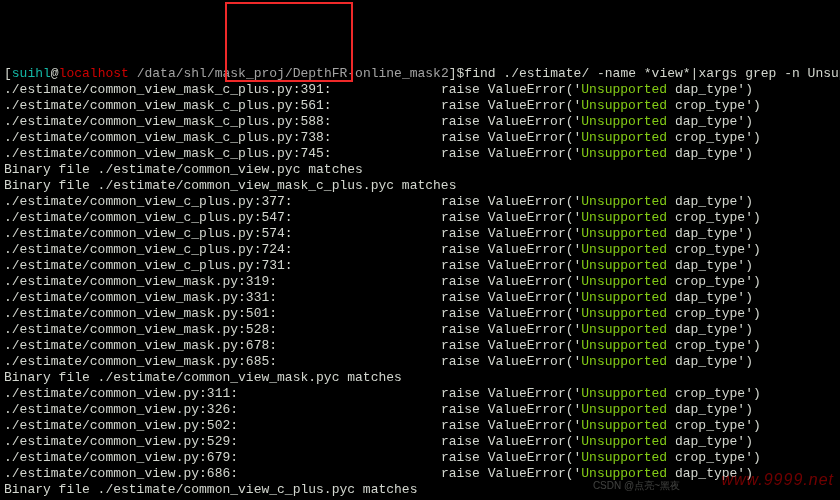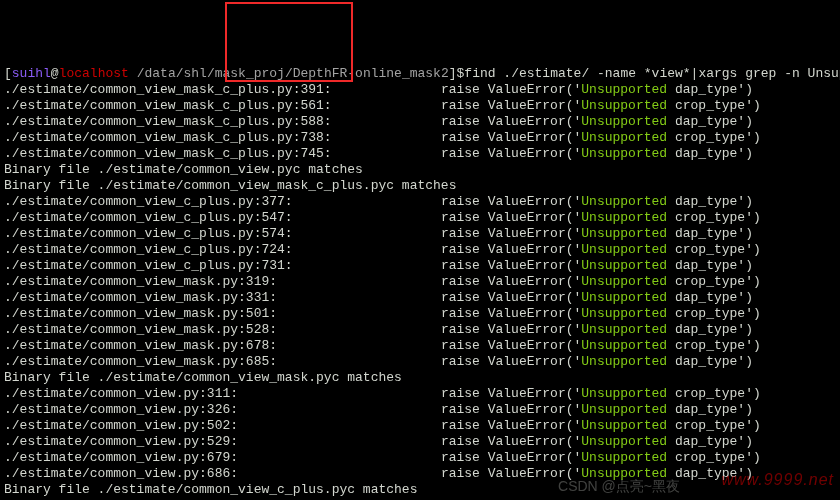--- a/index.html
+++ b/index.html
@@ -9,21 +9,21 @@
     font-size: 13px;
     line-height: 16px;
     color: #d3d7cf;
     width: 840px;
     height: 500px;
     overflow: hidden;
     position: relative;
     white-space: pre;
   }
   .term { padding: 2px 4px; }
-  .user { color: #8b5cf6; text-align: center; }
+  .user { color: #14b8a6; text-align: center; }
   .host { color: #cc0000; margin-top: 22px; }
   .path { color: #a3a3a3; }
   .kw   { color: #84cc16; }   
   .txt  { color: #d3d7cf; }
   .prompt-bracket { color: #d3d7cf; }
   .dollar { color: #d3d7cf; }
   .line { display: block; height: 16px; }
 
   .red-box {
     position: absolute;
@@ -41,21 +41,21 @@
     font-style: italic;
     letter-spacing: 1px;
     pointer-events: none;
   }
   .watermark-csdn {
     position: absolute;
     right: 160px;
     bottom: 6px;
     color: rgba(211,215,207,0.30);
     font-family: sans-serif;
-    font-size: 14px;
+    font-size: 10px;
     pointer-events: none;
   }
 </style>
 </head>
 <body>
 
 
 
 <div class="term" id="term"><span class="line"><span class="prompt-bracket">[</span><span class="user">suihl</span><span class="txt">@</span><span class="host">localhost</span><span class="txt"> </span><span class="path">/data/shl/mask_proj/DepthFR-online_mask2</span><span class="prompt-bracket">]</span><span class="dollar">$</span><span class="txt">find ./estimate/ -name *view*|xargs grep -n Unsupport</span></span><span class="line"><span class="txt">./estimate/common_view_mask_c_plus.py:391:  </span><span class="txt">            raise ValueError('</span><span class="kw">Unsupported</span><span class="txt"> dap_type')</span></span><span class="line"><span class="txt">./estimate/common_view_mask_c_plus.py:561:  </span><span class="txt">            raise ValueError('</span><span class="kw">Unsupported</span><span class="txt"> crop_type')</span></span><span class="line"><span class="txt">./estimate/common_view_mask_c_plus.py:588:  </span><span class="txt">            raise ValueError('</span><span class="kw">Unsupported</span><span class="txt"> dap_type')</span></span><span class="line"><span class="txt">./estimate/common_view_mask_c_plus.py:738:  </span><span class="txt">            raise ValueError('</span><span class="kw">Unsupported</span><span class="txt"> crop_type')</span></span><span class="line"><span class="txt">./estimate/common_view_mask_c_plus.py:745:  </span><span class="txt">            raise ValueError('</span><span class="kw">Unsupported</span><span class="txt"> dap_type')</span></span><span class="line">Binary file ./estimate/common_view.pyc matches</span><span class="line">Binary file ./estimate/common_view_mask_c_plus.pyc matches</span><span class="line"><span class="txt">./estimate/common_view_c_plus.py:377:       </span><span class="txt">            raise ValueError('</span><span class="kw">Unsupported</span><span class="txt"> dap_type')</span></span><span class="line"><span class="txt">./estimate/common_view_c_plus.py:547:       </span><span class="txt">            raise ValueError('</span><span class="kw">Unsupported</span><span class="txt"> crop_type')</span></span><span class="line"><span class="txt">./estimate/common_view_c_plus.py:574:       </span><span class="txt">            raise ValueError('</span><span class="kw">Unsupported</span><span class="txt"> dap_type')</span></span><span class="line"><span class="txt">./estimate/common_view_c_plus.py:724:       </span><span class="txt">            raise ValueError('</span><span class="kw">Unsupported</span><span class="txt"> crop_type')</span></span><span class="line"><span class="txt">./estimate/common_view_c_plus.py:731:       </span><span class="txt">            raise ValueError('</span><span class="kw">Unsupported</span><span class="txt"> dap_type')</span></span><span class="line"><span class="txt">./estimate/common_view_mask.py:319:         </span><span class="txt">            raise ValueError('</span><span class="kw">Unsupported</span><span class="txt"> crop_type')</span></span><span class="line"><span class="txt">./estimate/common_view_mask.py:331:         </span><span class="txt">            raise ValueError('</span><span class="kw">Unsupported</span><span class="txt"> dap_type')</span></span><span class="line"><span class="txt">./estimate/common_view_mask.py:501:         </span><span class="txt">            raise ValueError('</span><span class="kw">Unsupported</span><span class="txt"> crop_type')</span></span><span class="line"><span class="txt">./estimate/common_view_mask.py:528:         </span><span class="txt">            raise ValueError('</span><span class="kw">Unsupported</span><span class="txt"> dap_type')</span></span><span class="line"><span class="txt">./estimate/common_view_mask.py:678:         </span><span class="txt">            raise ValueError('</span><span class="kw">Unsupported</span><span class="txt"> crop_type')</span></span><span class="line"><span class="txt">./estimate/common_view_mask.py:685:         </span><span class="txt">            raise ValueError('</span><span class="kw">Unsupported</span><span class="txt"> dap_type')</span></span><span class="line">Binary file ./estimate/common_view_mask.pyc matches</span><span class="line"><span class="txt">./estimate/common_view.py:311:              </span><span class="txt">            raise ValueError('</span><span class="kw">Unsupported</span><span class="txt"> crop_type')</span></span><span class="line"><span class="txt">./estimate/common_view.py:326:              </span><span class="txt">            raise ValueError('</span><span class="kw">Unsupported</span><span class="txt"> dap_type')</span></span><span class="line"><span class="txt">./estimate/common_view.py:502:              </span><span class="txt">            raise ValueError('</span><span class="kw">Unsupported</span><span class="txt"> crop_type')</span></span><span class="line"><span class="txt">./estimate/common_view.py:529:              </span><span class="txt">            raise ValueError('</span><span class="kw">Unsupported</span><span class="txt"> dap_type')</span></span><span class="line"><span class="txt">./estimate/common_view.py:679:              </span><span class="txt">            raise ValueError('</span><span class="kw">Unsupported</span><span class="txt"> crop_type')</span></span><span class="line"><span class="txt">./estimate/common_view.py:686:              </span><span class="txt">            raise ValueError('</span><span class="kw">Unsupported</span><span class="txt"> dap_type')</span></span><span class="line">Binary file ./estimate/common_view_c_plus.pyc matches</span><span class="line"><span class="txt">./estimate/common_view_lj.py:284:           </span><span class="txt">            raise ValueError('</span><span class="kw">Unsupported</span><span class="txt"> crop_type')</span></span></div>
 

